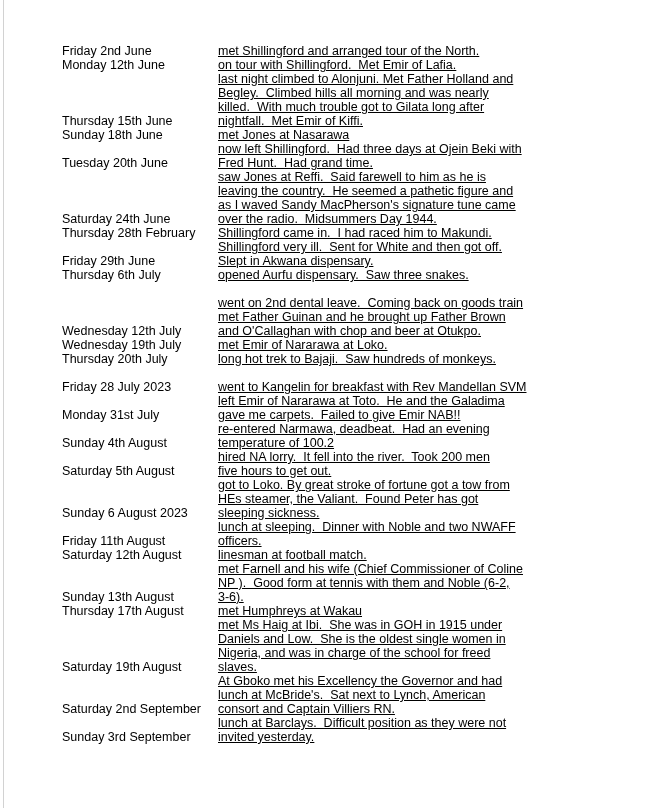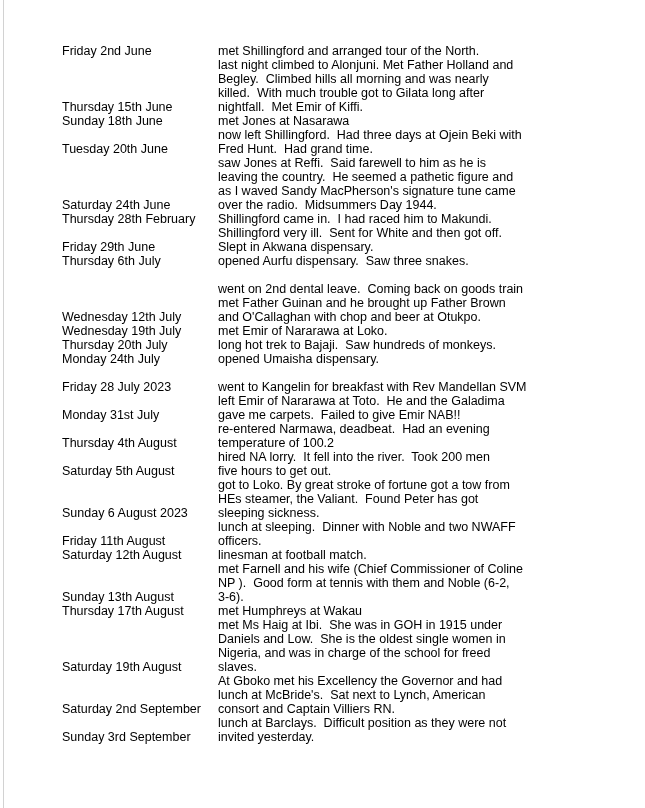--- a/index.html
+++ b/index.html
@@ -38,35 +38,40 @@
     vertical-align: bottom;
   }
   td.date-cell {
     width: 156px;
     white-space: nowrap;
     overflow: hidden;
   }
   td.text-cell {
     width: 372px;
     white-space: pre-wrap;
+    text-decoration: underline;
   }
   tr.spacer-row td {
     height: 14px;
   }
 </style>
 </head>
 <body>
 
 <div class="left-rule"></div>
 
 <table class="diary">
   <tbody id="diary-body">
       <tr class="entry-row">
     <td class="date-cell">Friday 2nd June</td>
     <td class="text-cell">met Shillingford and arranged tour of the North.</td>
+  </tr>
+      <tr class="entry-row">
+    <td class="date-cell">Monday 12th June</td>
+    <td class="text-cell">on tour with Shillingford.  Met Emir of Lafia.</td>
   </tr>
       <tr class="entry-row">
     <td class="date-cell">Thursday 15th June</td>
     <td class="text-cell">last night climbed to Alonjuni. Met Father Holland and
 Begley.  Climbed hills all morning and was nearly
 killed.  With much trouble got to Gilata long after
 nightfall.  Met Emir of Kiffi.</td>
   </tr>
       <tr class="entry-row">
     <td class="date-cell">Sunday 18th June</td>
@@ -107,38 +112,34 @@
 and O'Callaghan with chop and beer at Otukpo.</td>
   </tr>
       <tr class="entry-row">
     <td class="date-cell">Wednesday 19th July</td>
     <td class="text-cell">met Emir of Nararawa at Loko.</td>
   </tr>
       <tr class="entry-row">
     <td class="date-cell">Thursday 20th July</td>
     <td class="text-cell">long hot trek to Bajaji.  Saw hundreds of monkeys.</td>
   </tr>
-      <tr class="entry-row">
-    <td class="date-cell">Monday 24th July</td>
-    <td class="text-cell">opened Umaisha dispensary.</td>
-  </tr>
       <tr class="spacer-row">
         <td colspan="2"></td>
       </tr>
       <tr class="entry-row">
     <td class="date-cell">Friday 28 July 2023</td>
     <td class="text-cell">went to Kangelin for breakfast with Rev Mandellan SVM</td>
   </tr>
       <tr class="entry-row">
     <td class="date-cell">Monday 31st July</td>
     <td class="text-cell">left Emir of Nararawa at Toto.  He and the Galadima
 gave me carpets.  Failed to give Emir NAB!!</td>
   </tr>
       <tr class="entry-row">
-    <td class="date-cell">Thursday 4th August</td>
+    <td class="date-cell">Sunday 4th August</td>
     <td class="text-cell">re-entered Narmawa, deadbeat.  Had an evening
 temperature of 100.2</td>
   </tr>
       <tr class="entry-row">
     <td class="date-cell">Saturday 5th August</td>
     <td class="text-cell">hired NA lorry.  It fell into the river.  Took 200 men
 five hours to get out.</td>
   </tr>
       <tr class="entry-row">
     <td class="date-cell">Sunday 6 August 2023</td>

